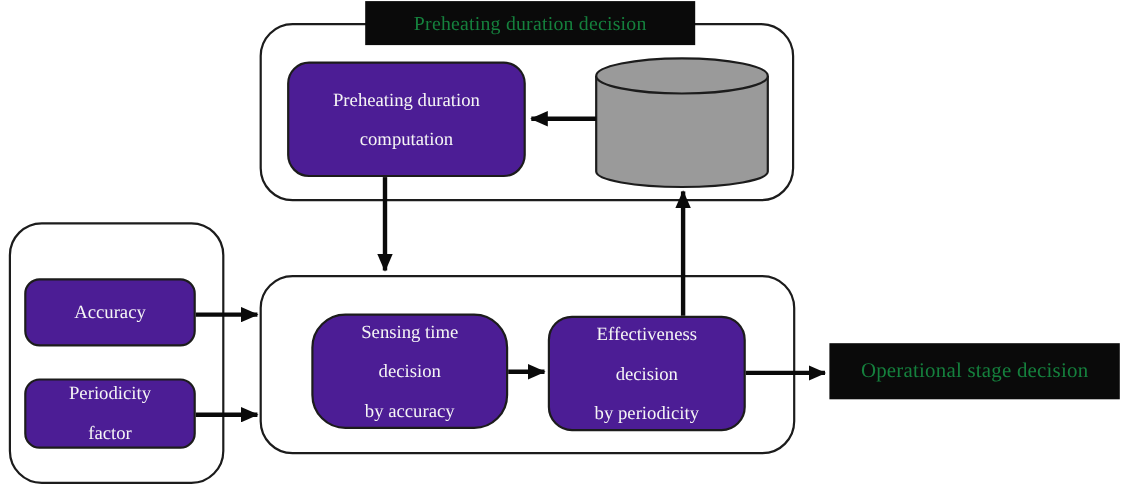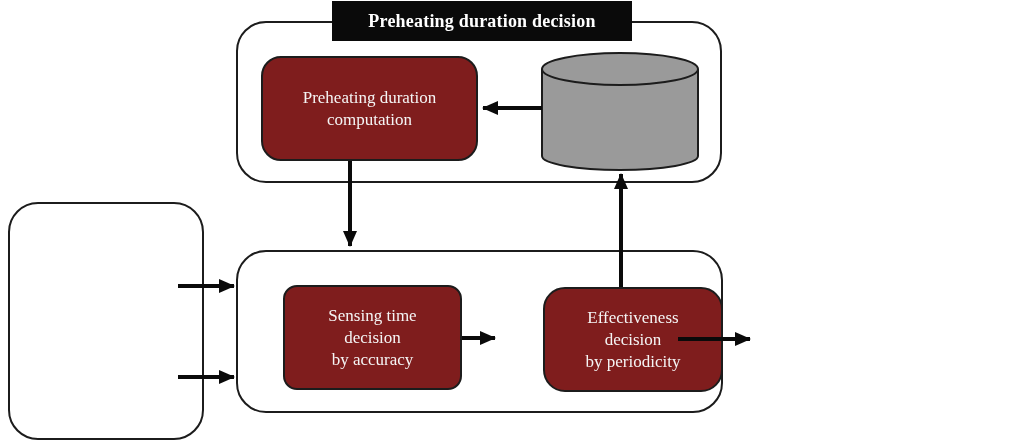--- a/index.html
+++ b/index.html
@@ -25,56 +25,56 @@
     box-sizing: border-box;
   }
   #preheating-container { left: 236px; top: 21px;  width: 486px; height: 162px; }
   #requirements-container { left: 8px; top: 202px; width: 196px; height: 238px; }
   #sensing-container { left: 236px; top: 250px; width: 487px; height: 163px; }
 
   
   .title-bar {
     position: absolute;
     background: #0a0a0a;
-    color: #ffffff;
-    font-weight: bold;
+    color: #15803d;
+    font-weight: normal;
     font-size: 18px;
     display: flex;
     align-items: center;
     justify-content: center;
     text-align: center;
     z-index: 4;
     letter-spacing: 0.2px;
   }
   #preheating-title { left: 332px; top: 1px;  width: 300px; height: 40px; }
   #requirements-title { left: 24px; top: 181px; width: 154px; height: 38px; }
   #sensing-title { left: 363px; top: 230px; width: 244px; height: 41px; }
   #operational-title { left: 754px; top: 312px; width: 264px; height: 51px; font-size: 19px; }
 
   
   .node {
     position: absolute;
-    background: #7f1d1d;
+    background: #4c1d95;
     border: 2px solid #1c1c1c;
     color: #f5f5f5;
     display: flex;
     align-items: center;
     justify-content: center;
     text-align: center;
     white-space: pre-line;
     font-size: 17px;
-    line-height: 22px;
+    line-height: 36px;
     z-index: 3;
     box-sizing: border-box;
   }
   #node-computation { left: 261px; top: 56px;  width: 217px; height: 105px; border-radius: 20px; }
   #node-accuracy { left: 22px;  top: 253px; width: 156px; height: 62px;  border-radius: 14px; }
   #node-periodicity { left: 22px;  top: 344px; width: 156px; height: 64px;  border-radius: 14px; }
-  #node-sensing { left: 283px; top: 285px; width: 179px; height: 105px; border-radius: 14px; }
-  #node-effectiveness { left: 498px; top: 287px; width: 180px; height: 105px; border-radius: 22px; margin-left: 45px; }
+  #node-sensing { left: 283px; top: 285px; width: 179px; height: 105px; border-radius: 31px; }
+  #node-effectiveness { left: 498px; top: 287px; width: 180px; height: 105px; border-radius: 22px; }
 
   
   #database-label {
     position: absolute;
     left: 542px; top: 100px; width: 156px; height: 38px;
     color: #f5f5f5;
     font-size: 27px;
     line-height: 38px;
     text-align: center;
     z-index: 6;
@@ -92,23 +92,27 @@
 </head>
 <body>
 
 <div class="canvas">
 
   <div class="group-container" id="preheating-container"></div>
   <div class="group-container" id="requirements-container"></div>
   <div class="group-container" id="sensing-container"></div>
 
   <div class="title-bar" id="preheating-title">Preheating duration decision</div>
+  <div class="title-bar" id="operational-title">Operational stage decision</div>
 
   <div class="node" id="node-computation">Preheating duration
 computation</div>
+  <div class="node" id="node-accuracy">Accuracy</div>
+  <div class="node" id="node-periodicity">Periodicity
+factor</div>
   <div class="node" id="node-sensing">Sensing time
 decision
 by accuracy</div>
   <div class="node" id="node-effectiveness">Effectiveness
 decision
 by periodicity</div>
 
   <svg id="diagram-svg" viewBox="0 0 1024 443">
     <defs>
       <marker id="ah" markerUnits="userSpaceOnUse" markerWidth="17" markerHeight="14" refX="15" refY="7" orient="auto">

